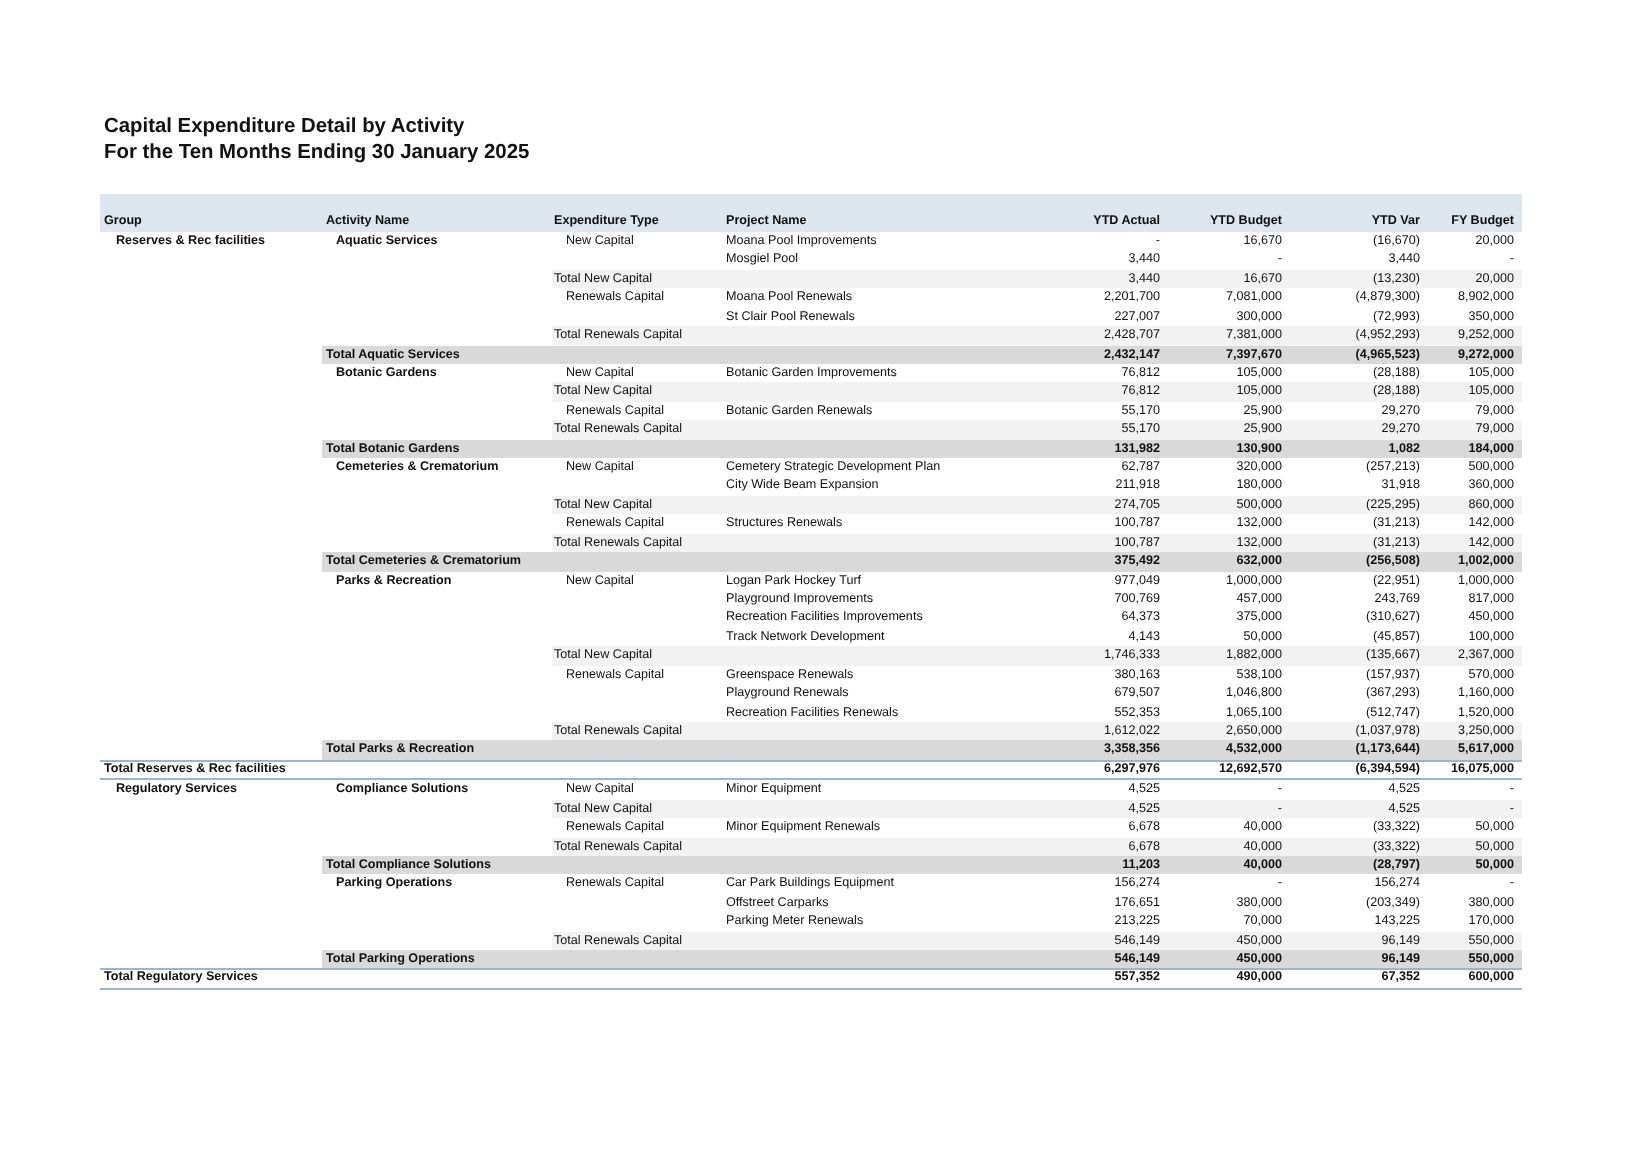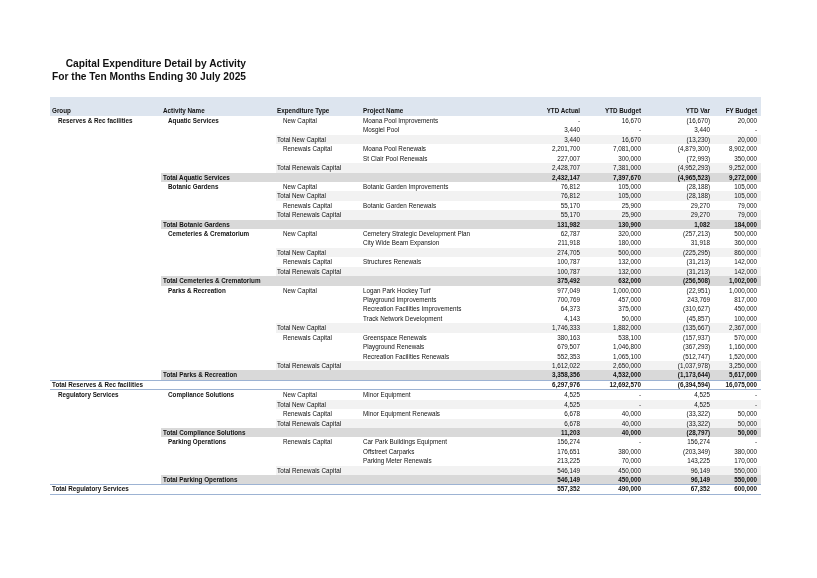--- a/index.html
+++ b/index.html
@@ -1,18 +1,18 @@
 <!DOCTYPE html>
 <html><head>
 <meta charset="utf-8">
 <style>
   html, body { margin: 0; padding: 0; background: #ffffff; }
   body { width: 817px; height: 578px; position: relative; overflow: hidden;
          font-family: "Liberation Sans", sans-serif; color: #111; }
-  .title { position: absolute; left: 52px; top: 57px; font-weight: bold; font-size: 10.2px; line-height: 13px; text-align: right; }
+  .title { position: absolute; left: 52px; top: 57px; font-weight: bold; font-size: 10.2px; line-height: 13px; }
   .title div { white-space: nowrap; }
   .table { position: absolute; left: 50px; top: 97px; width: 711px; }
   .hdr { height: 19px; background: #dde5ef; position: relative; }
   .hdr span { position: absolute; bottom: 2px; font-weight: bold; font-size: 6.3px; white-space: nowrap; }
   .row { height: 9.43px; position: relative; font-size: 6.3px; line-height: 9.43px; white-space: nowrap; }
   .row span { position: absolute; top: 0; }
   .c-group { left: 2px; }
   .c-group.ind { left: 8px; }
   .c-act { left: 113px; }
   .c-act.ind { left: 118px; }
@@ -31,21 +31,21 @@
   .act::before { content: ""; position: absolute; left: 111px; right: 0; top: 0; bottom: 0; background: #d9d9d9; }
   
   .grp { border-top: 1px solid #9db3d3; border-bottom: 1px solid #9db3d3; height: 8.43px; line-height: 8.43px; }
   .grp span { line-height: 8.43px; }
 </style>
 </head>
 <body>
 
 <div class="title">
   <div>Capital Expenditure Detail by Activity</div>
-  <div>For the Ten Months Ending 30 July 2025</div>
+  <div>For the Ten Months Ending 30 January 2025</div>
 </div>
 
 <div class="table">
   <div class="hdr">
     <span class="c-group">Group</span>
     <span class="c-act">Activity Name</span>
     <span class="c-exp">Expenditure Type</span>
     <span class="c-proj">Project Name</span>
     <span class="num n1">YTD Actual</span>
     <span class="num n2">YTD Budget</span>

